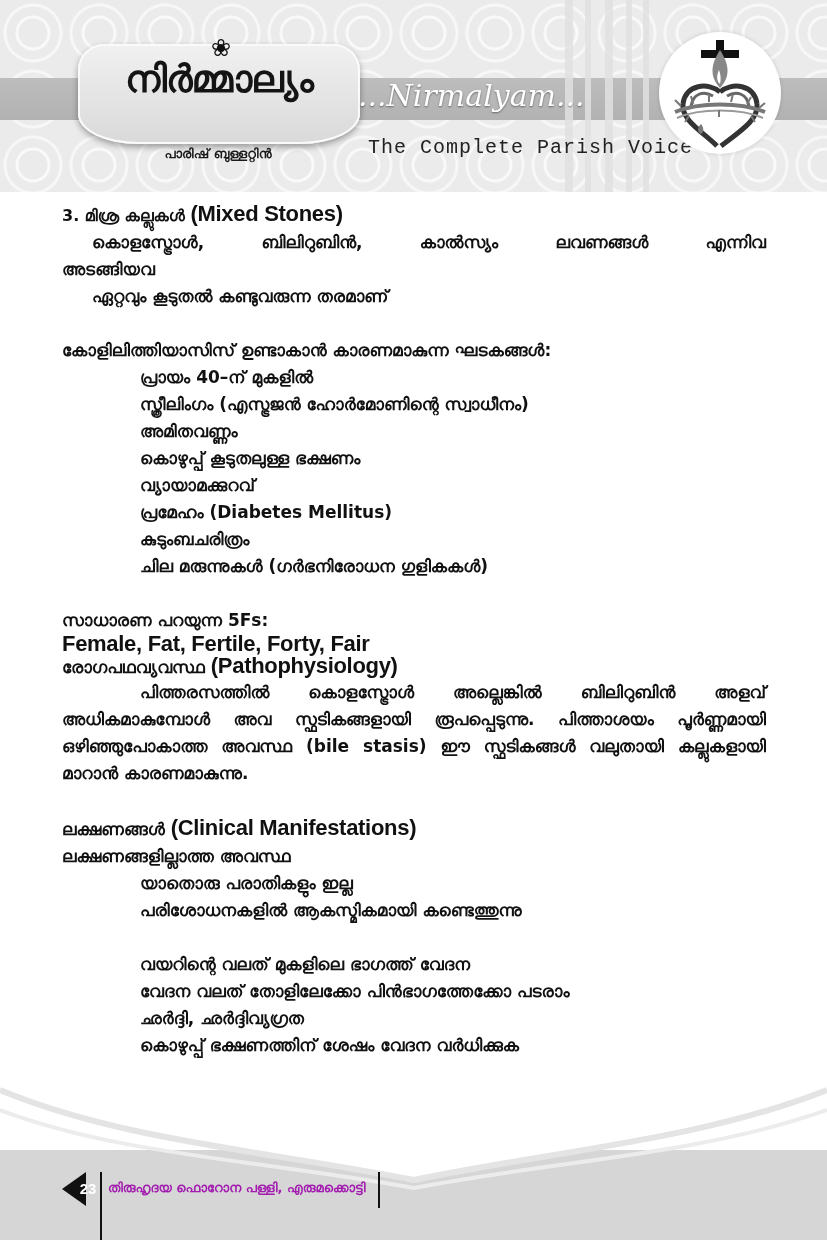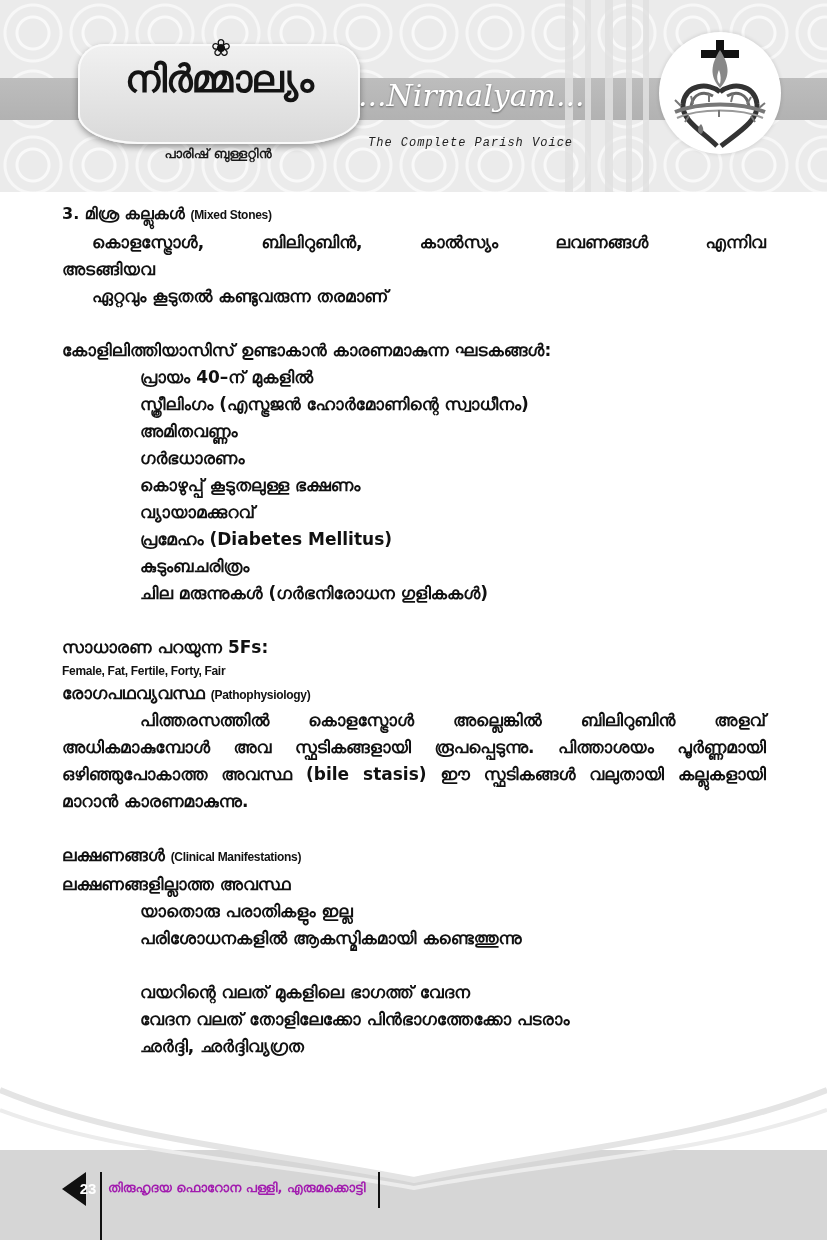--- a/index.html
+++ b/index.html
@@ -44,41 +44,40 @@
       position: absolute; left: 128px; top: -8px; width: 30px; height: 24px;
       font-size: 24px; line-height: 24px; text-align: center; color: #111;
     }
     .brand-title {
       position: absolute; left: 358px; top: 78px;
       font-family: "DejaVu Serif", serif; font-style: italic; font-size: 30px;
       color: #ffffff; text-shadow: 0 1px 2px rgba(0,0,0,0.45);
     }
     .brand-tagline {
       position: absolute; left: 368px; top: 136px;
-      font-family: "Liberation Mono", monospace; font-size: 12px; color: #222;
+      font-family: "Liberation Mono", monospace; font-size: 20px; color: #222;
       letter-spacing: 1px;
-      font-style: italic;
     }
     .emblem {
       position: absolute; left: 659px; top: 32px; width: 122px; height: 122px;
       border-radius: 50%; background: #ffffff;
       box-shadow: 0 0 4px rgba(0,0,0,0.15);
     }
     
     .content {
       position: absolute; left: 62px; top: 200px; width: 704px;
       font-weight: bold; font-size: 17px; line-height: 27px;
     }
     .line { white-space: nowrap; }
     .indent1 { padding-left: 30px; }
     .indent2 { padding-left: 78px; }
     .gap { height: 27px; }
     .justify { text-align: justify; text-align-last: justify; white-space: normal; }
     .para { text-align: justify; }
-    .latin { font-family: "Liberation Sans", sans-serif; font-weight: bold; font-size: 12px; letter-spacing: -0.3px; }
+    .latin { font-family: "Liberation Sans", sans-serif; font-weight: bold; font-size: 22px; letter-spacing: -0.3px; }
     .sm { font-size: 16px; }
     
     .footer-bg {
       position: absolute; left: 0; top: 1150px; width: 827px; height: 90px;
       background: #d6d6d6;
     }
     .book-curve {
       position: absolute; left: 0; top: 1060px; width: 827px; height: 140px;
       pointer-events: none;
     }
@@ -144,21 +143,20 @@
     <span>3. മിശ്ര കല്ലുകൾ </span><span class="latin">(Mixed Stones)</span>
   </div>
   <div class="indent1 justify">കൊളസ്ട്രോൾ, ബിലിറുബിൻ, കാൽസ്യം ലവണങ്ങൾ എന്നിവ</div>
   <div class="line">അടങ്ങിയവ</div>
   <div class="line indent1">ഏറ്റവും കൂടുതൽ കണ്ടുവരുന്ന തരമാണ്</div>
   <div class="gap"></div>
   <div class="line">കോളിലിത്തിയാസിസ് ഉണ്ടാകാൻ കാരണമാകുന്ന ഘടകങ്ങൾ:</div>
   <div class="line indent2">പ്രായം 40–ന് മുകളിൽ</div>
   <div class="line indent2">സ്ത്രീലിംഗം (എസ്ട്രജൻ ഹോർമോണിന്റെ സ്വാധീനം)</div>
   <div class="line indent2">അമിതവണ്ണം</div>
-  <div class="line indent2">ഗർഭധാരണം</div>
   <div class="line indent2">കൊഴുപ്പ് കൂടുതലുള്ള ഭക്ഷണം</div>
   <div class="line indent2">വ്യായാമക്കുറവ്</div>
   <div class="line indent2">പ്രമേഹം (Diabetes Mellitus)</div>
   <div class="line indent2">കുടുംബചരിത്രം</div>
   <div class="line indent2">ചില മരുന്നുകൾ (ഗർഭനിരോധന ഗുളികകൾ)</div>
   <div class="gap"></div>
   <div class="line">സാധാരണ പറയുന്ന 5Fs:</div>
   <div class="line latin" style="line-height:20px">Female, Fat, Fertile, Forty, Fair</div>
   <div class="line" style="line-height:24px">
     <span>രോഗപഥവ്യവസ്ഥ </span><span class="latin">(Pathophysiology)</span>

